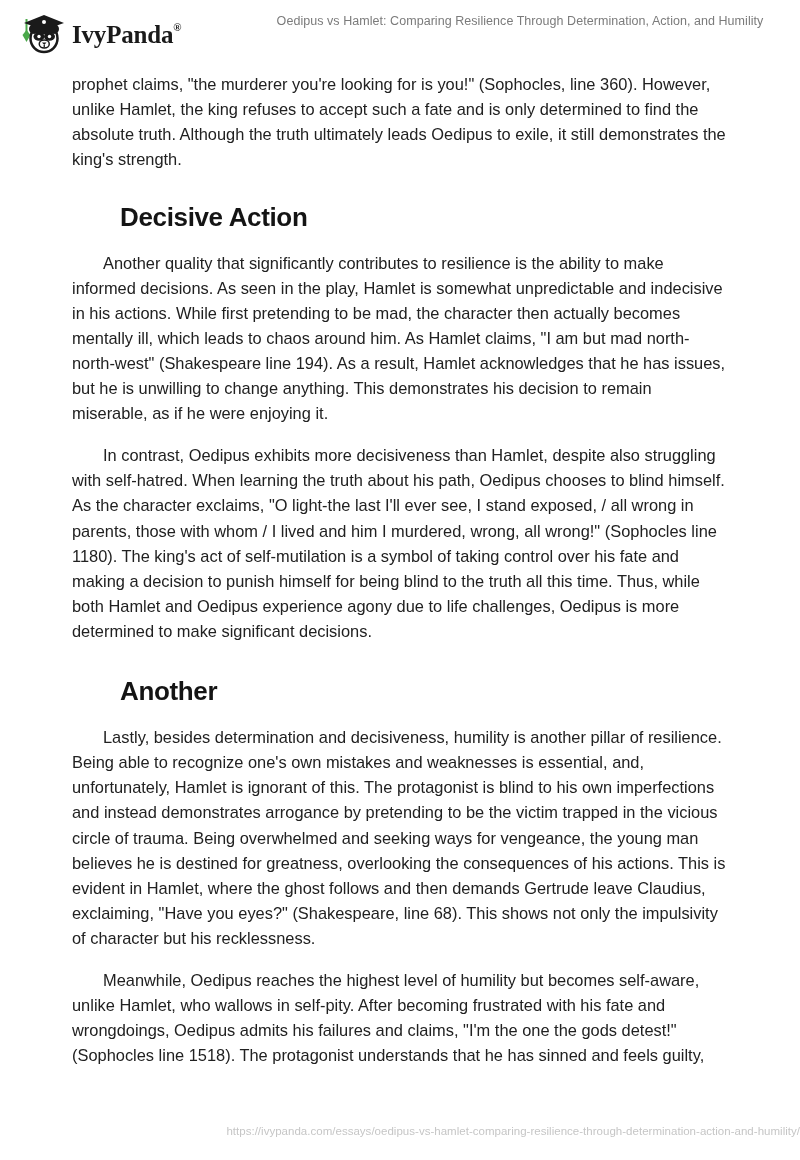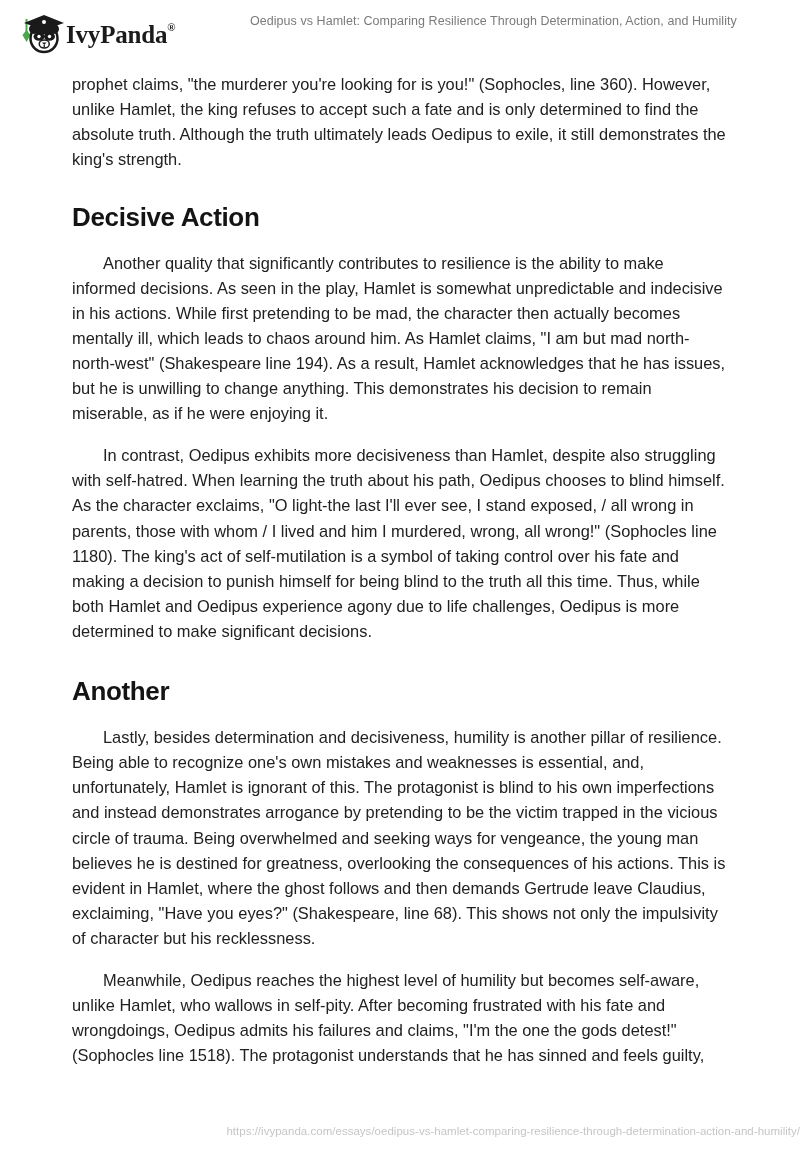--- a/index.html
+++ b/index.html
@@ -24,20 +24,21 @@
     width: 800px;
     height: 62px;
   }
 
   .brand {
     position: absolute;
     left: 14px;
     top: 11px;
     display: flex;
     align-items: center;
+    gap: 6px;
   }
 
   .brand-logo {
     width: 52px;
     height: 44px;
     display: block;
   }
 
   .brand-wordmark {
     font-family: "Liberation Serif", serif;
@@ -58,41 +59,42 @@
     position: relative;
     top: -2px;
     left: 0px;
   }
 
   .header-title {
     position: absolute;
     left: 250px;
     top: 13px;
     width: 540px;
-    text-align: left;
+    text-align: center;
     font-size: 12.5px;
     color: #7b7b7b;
     line-height: 1.3;
     letter-spacing: 0.05px;
   }
 
   
   .content {
     position: absolute;
     left: 72px;
     top: 72px;
     width: 658px;
   }
 
   h2.section-heading {
     font-size: 26px;
     font-weight: bold;
     color: #141414;
     letter-spacing: -0.35px;
     line-height: 1.2;
+    margin-left: 48px;
   }
 
   h2.section-heading.first-h {
     margin-top: 30px;
     margin-bottom: 17px;
   }
 
   h2.section-heading.second-h {
     margin-top: 32px;
     margin-bottom: 18px;

